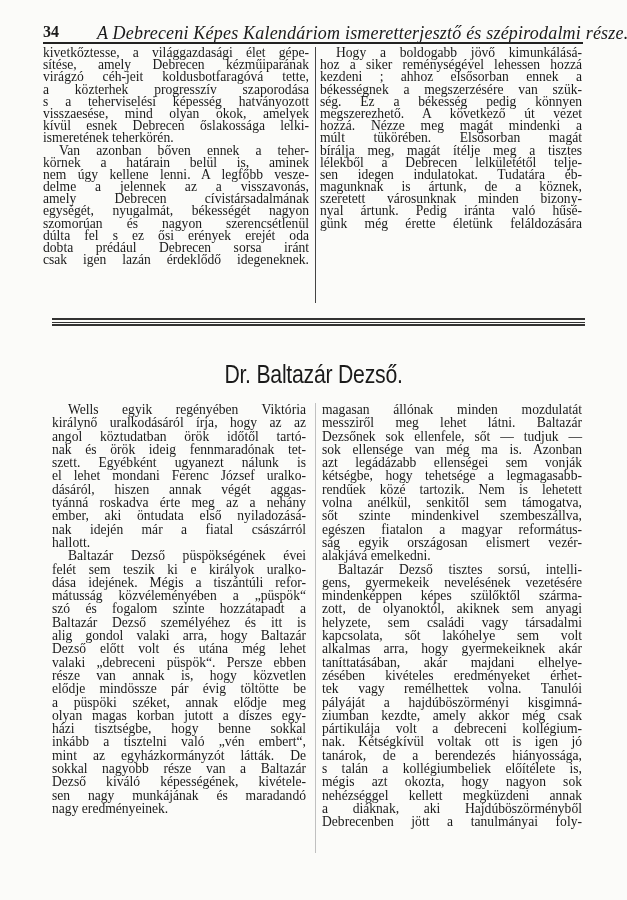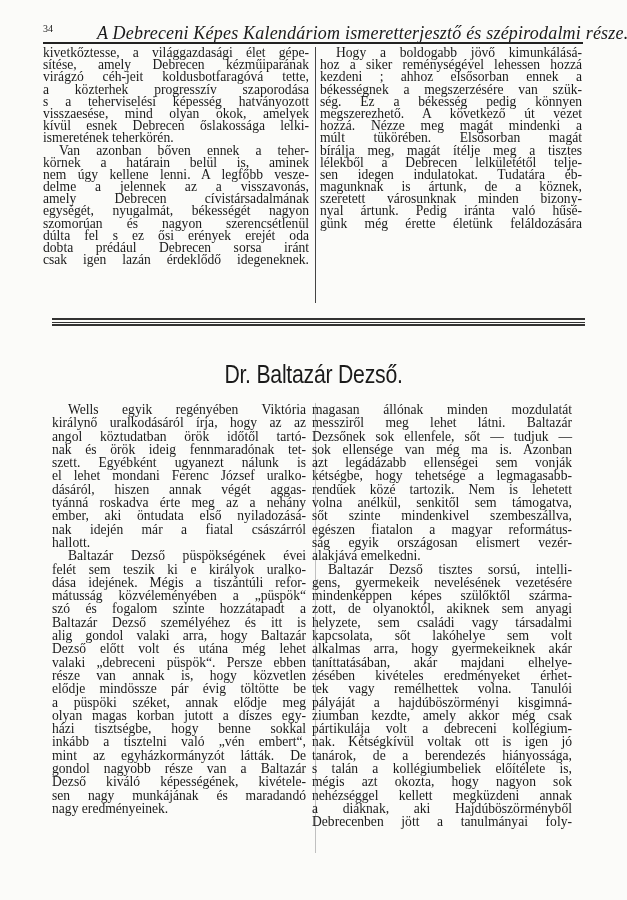--- a/index.html
+++ b/index.html
@@ -8,21 +8,21 @@
       background: #fbfbf9;
       position: relative;
       overflow: hidden;
       font-family: "DejaVu Serif", "Liberation Serif", serif;
       color: #1a1a1a;
     }
     .header {
       position: absolute; left: 43px; top: 17px; width: 440px; height: 18px;
       font-size: 11.5px;
     }
-    .page-num { position: absolute; left: 0; top: 6px; font-family: "Liberation Serif", serif; font-size: 10px; }
+    .page-num { position: absolute; left: 0; top: 6px; font-family: "Liberation Serif", serif; font-size: 16px; font-weight: bold; }
     .running-title {
       position: absolute; left: 54px; top: 6px; white-space: nowrap;
       font-family: "Liberation Serif", serif; font-style: italic; font-size: 18px; letter-spacing: 0.2px;
     }
     .header-rule {
       position: absolute; left: 43px; top: 42px; width: 540px; height: 2px;
       background: #222;
     }
     .col {
       position: absolute;
@@ -44,21 +44,21 @@
     }
     .double-rule .r1 { height: 2px; background: #333; margin-bottom: 2px; }
     .double-rule .r2 { height: 1px; background: #333; margin-bottom: 1px; }
     .double-rule .r3 { height: 2px; background: #333; }
     .article-title {
       position: absolute; left: 0; width: 627px; top: 360px; text-align: center;
       font-family: "Liberation Sans", sans-serif; font-size: 25px; font-weight: 400;
       letter-spacing: -0.3px; transform: scaleX(0.85); transform-origin: center;
     }
     .bottom-left { left: 52px; top: 403px; width: 254px; }
-    .bottom-right { left: 312px; top: 403px; width: 260px; }
+    .bottom-right { left: 322px; top: 403px; width: 260px; }
     .col.bottom-left, .col.bottom-right { line-height: 13.3px; }
     .col.bottom-left .line, .col.bottom-right .line { height: 13.3px; }
   </style>
 </head>
 <body>
 
 <div class="header">
   <span class="page-num">34</span>
   <span class="running-title">A Debreceni Képes Kalendáriom ismeretterjesztő és szépirodalmi része.</span>
 </div>
@@ -132,21 +132,21 @@
     <span class="line">alig gondol valaki arra, hogy Baltazár</span>
     <span class="line">Dezső előtt volt és utána még lehet</span>
     <span class="line">valaki „debreceni püspök“. Persze ebben</span>
     <span class="line">része van annak is, hogy közvetlen</span>
     <span class="line">elődje mindössze pár évig töltötte be</span>
     <span class="line">a püspöki széket, annak elődje meg</span>
     <span class="line">olyan magas korban jutott a díszes egy-</span>
     <span class="line">házi tisztségbe, hogy benne sokkal</span>
     <span class="line">inkább a tisztelni való „vén embert“,</span>
     <span class="line">mint az egyházkormányzót látták. De</span>
-    <span class="line">gondol nagyobb része van a Baltazár</span>
+    <span class="line">sokkal nagyobb része van a Baltazár</span>
     <span class="line">Dezső kiváló képességének, kivétele-</span>
     <span class="line">sen nagy munkájának és maradandó</span>
     <span class="line last">nagy eredményeinek.</span>
   </div>
 <div class="col-divider" style="left:315px; top:403px; height:450px; background:#999; opacity:0.6;"></div>
 <div class="col bottom-right" id="bottom-right">
     <span class="line">magasan állónak minden mozdulatát</span>
     <span class="line">messziről meg lehet látni. Baltazár</span>
     <span class="line">Dezsőnek sok ellenfele, sőt — tudjuk —</span>
     <span class="line">sok ellensége van még ma is. Azonban</span>

